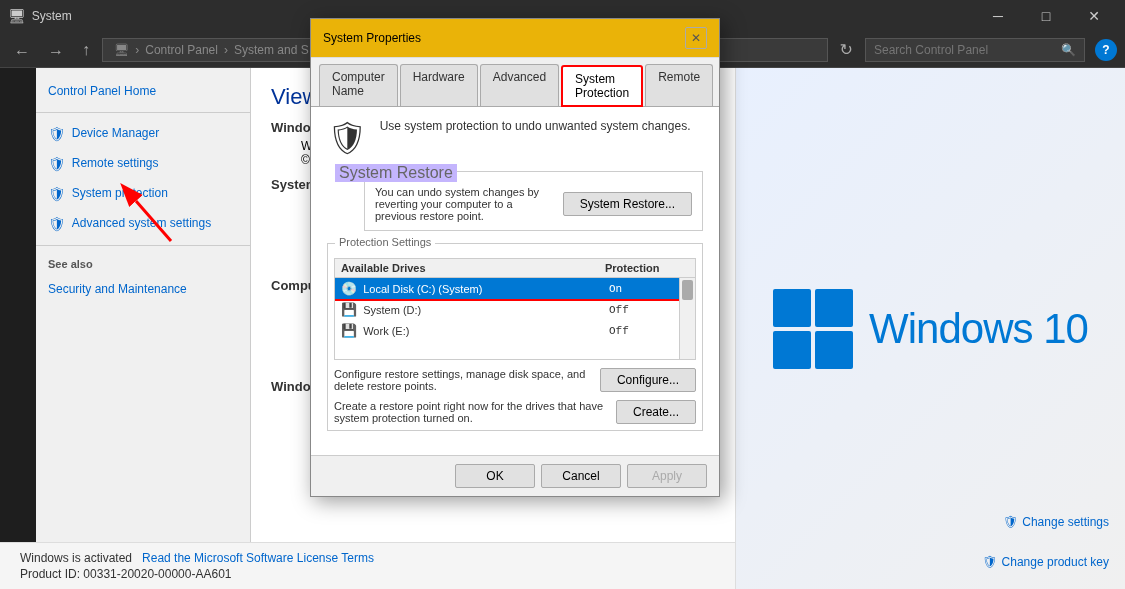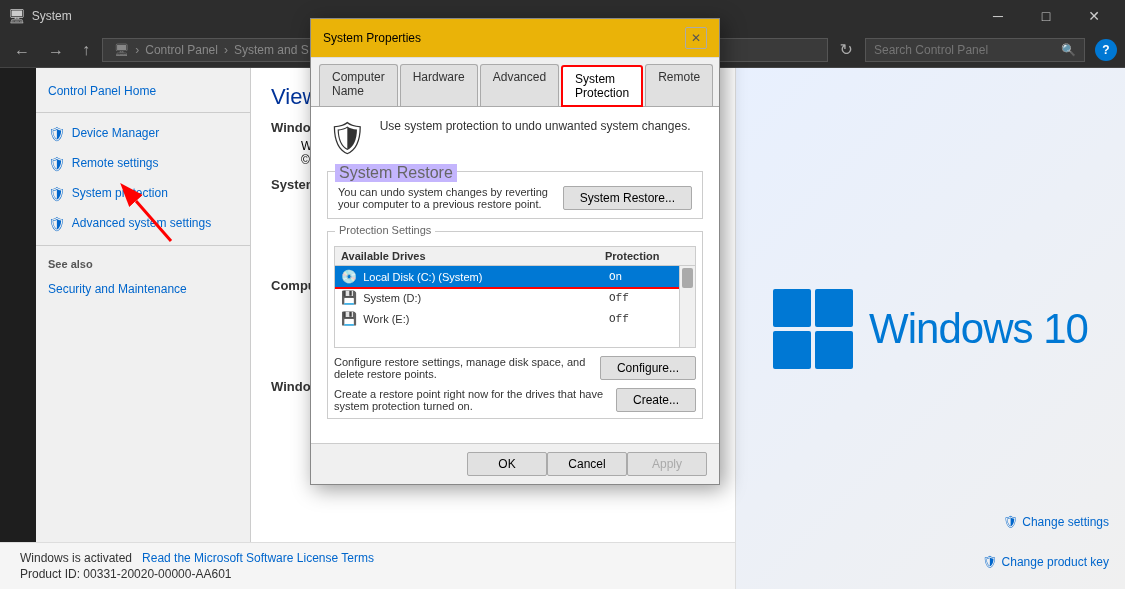--- a/index.html
+++ b/index.html
@@ -298,20 +298,21 @@
       background: #c4b5fd;
       display: inline-block;
       padding: 0 4px;
       position: absolute;
       top: -7px;
       left: 8px;
     }
     .restore-section-border {
       border: 1px solid #ccc;
       padding: 14px 10px 8px;
+      margin-left: 37px;
     }
     .restore-row {
       display: flex;
       align-items: center;
       justify-content: space-between;
       gap: 8px;
     }
     .restore-desc { font-size: 11px; color: #333; flex: 1; }
     .dialog-btn {
       padding: 4px 16px;
@@ -373,21 +374,21 @@
     .drive-row .drive-icon { margin-right: 6px; font-size: 13px; }
     .drive-name { flex: 1; }
     .drive-protection { width: 80px; font-family: Liberation Mono, monospace; }
 
     
     .dialog-footer {
       background: #f0f0f0;
       padding: 8px 12px;
       display: flex;
       justify-content: flex-end;
-      gap: 0;
+      gap: 6px;
       border-top: 1px solid #ccc;
     }
 
     
     .tab-highlighted {
       border: 2px solid red !important;
     }
   </style>
 </head>
 <body>

